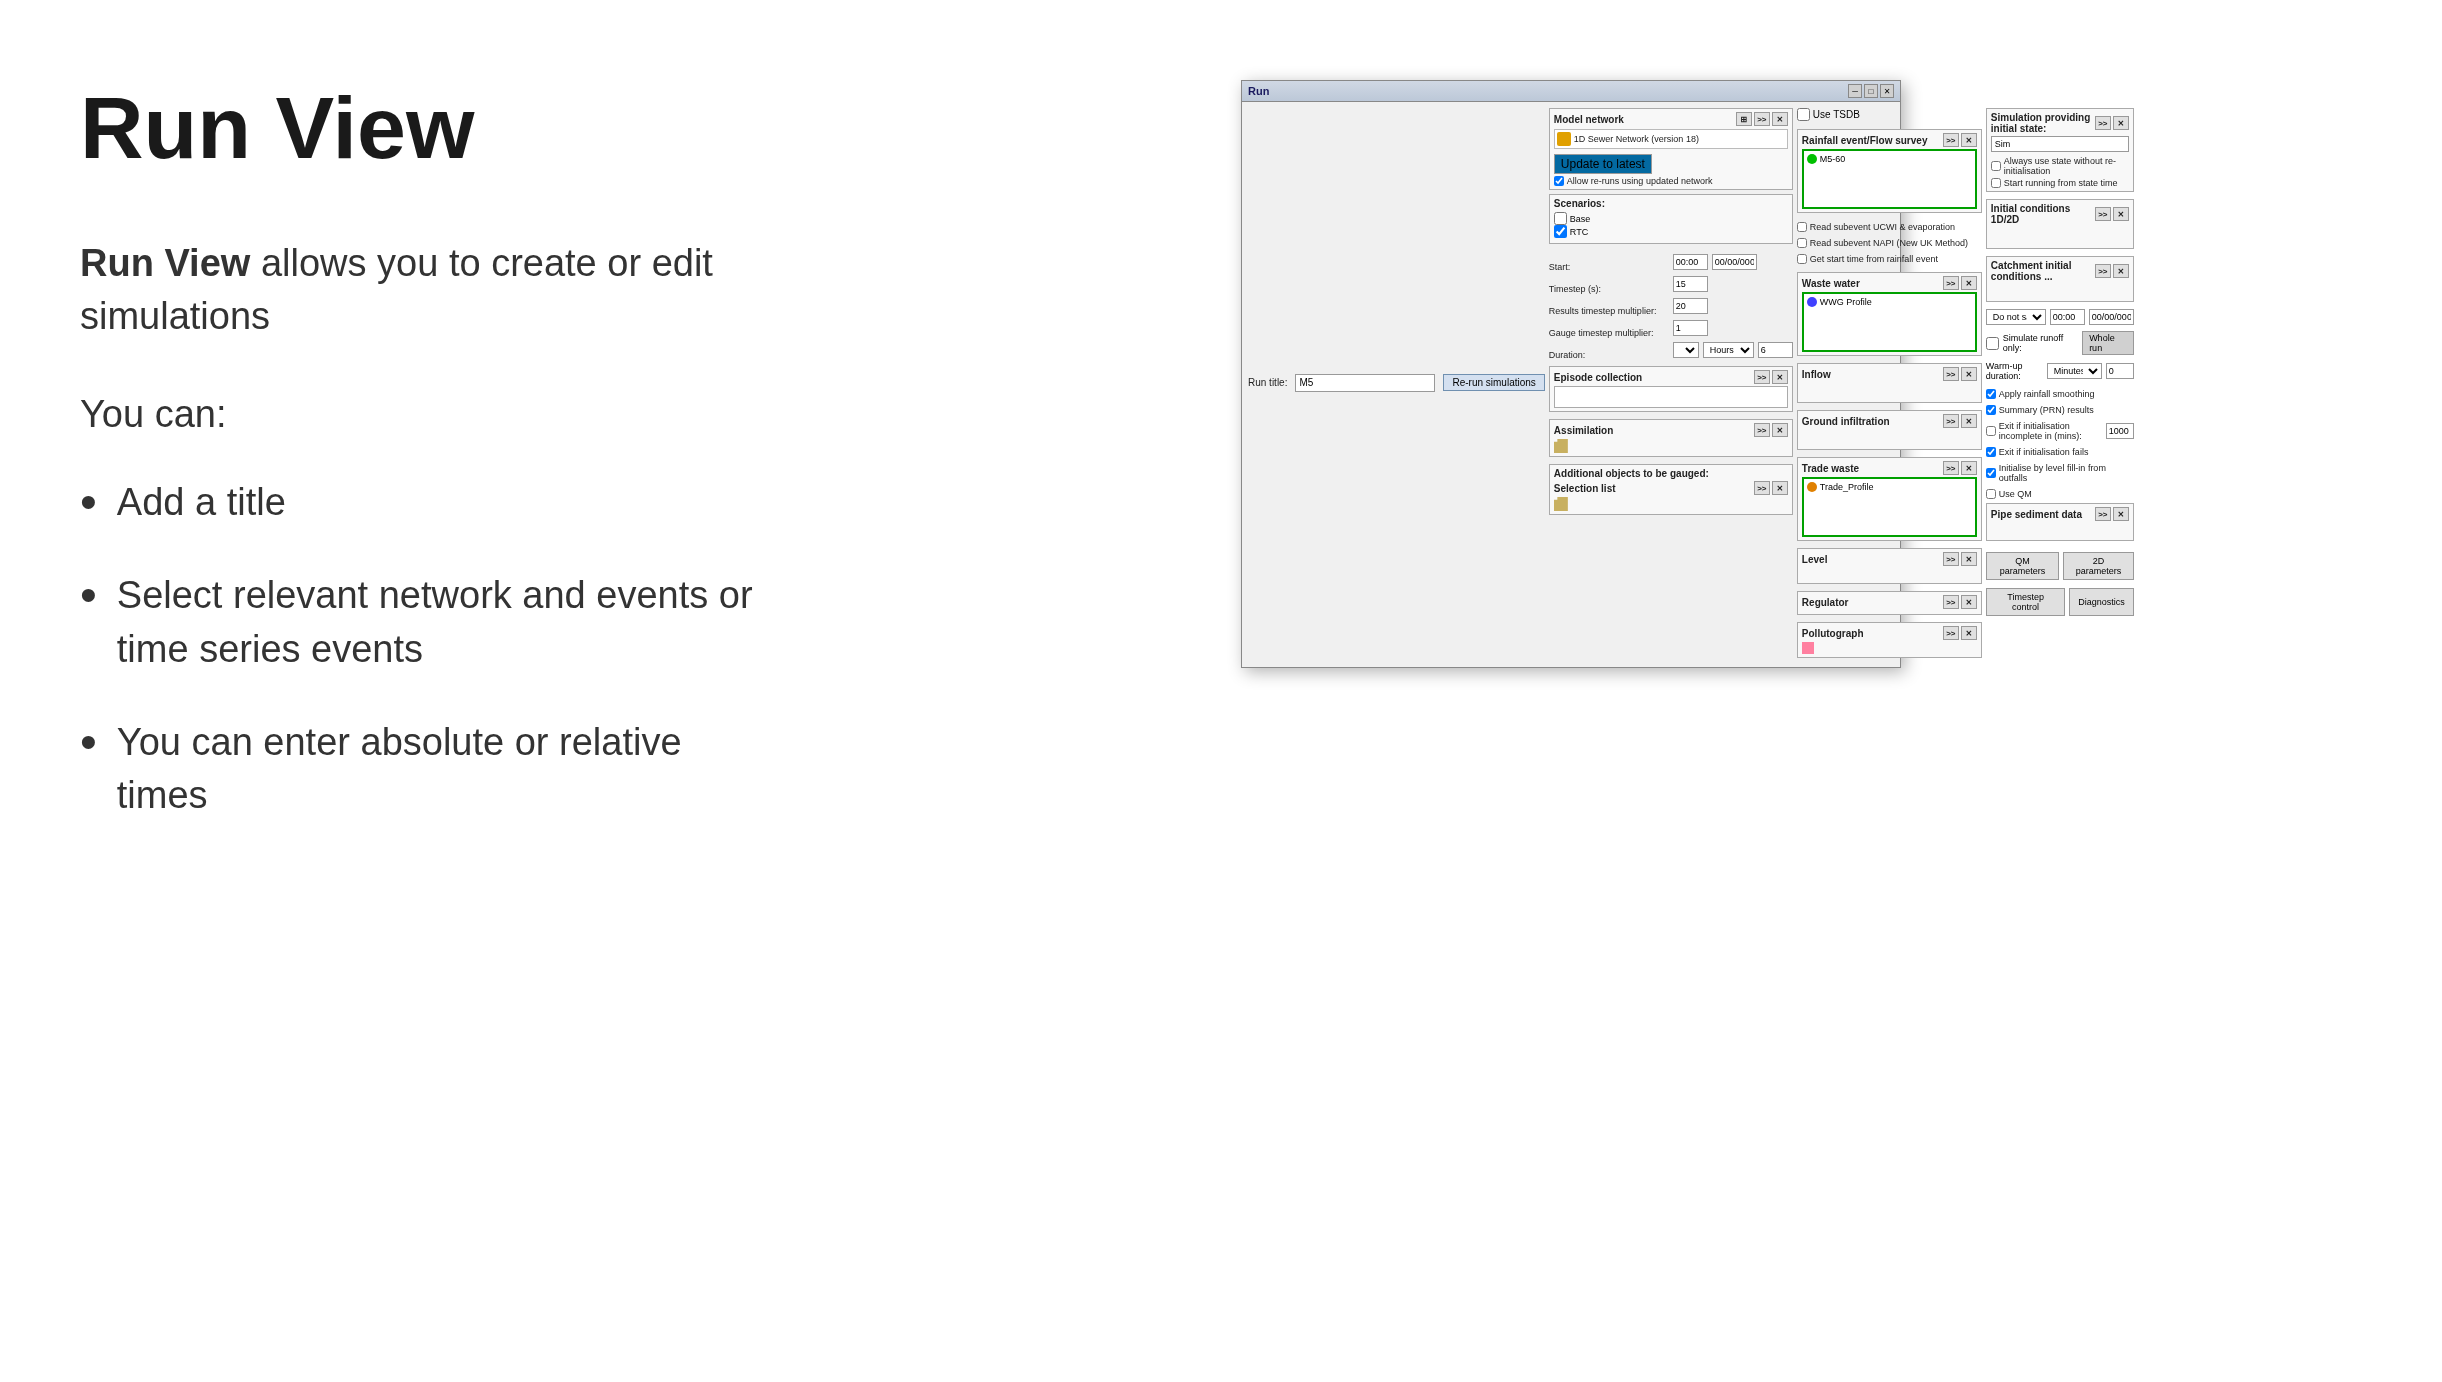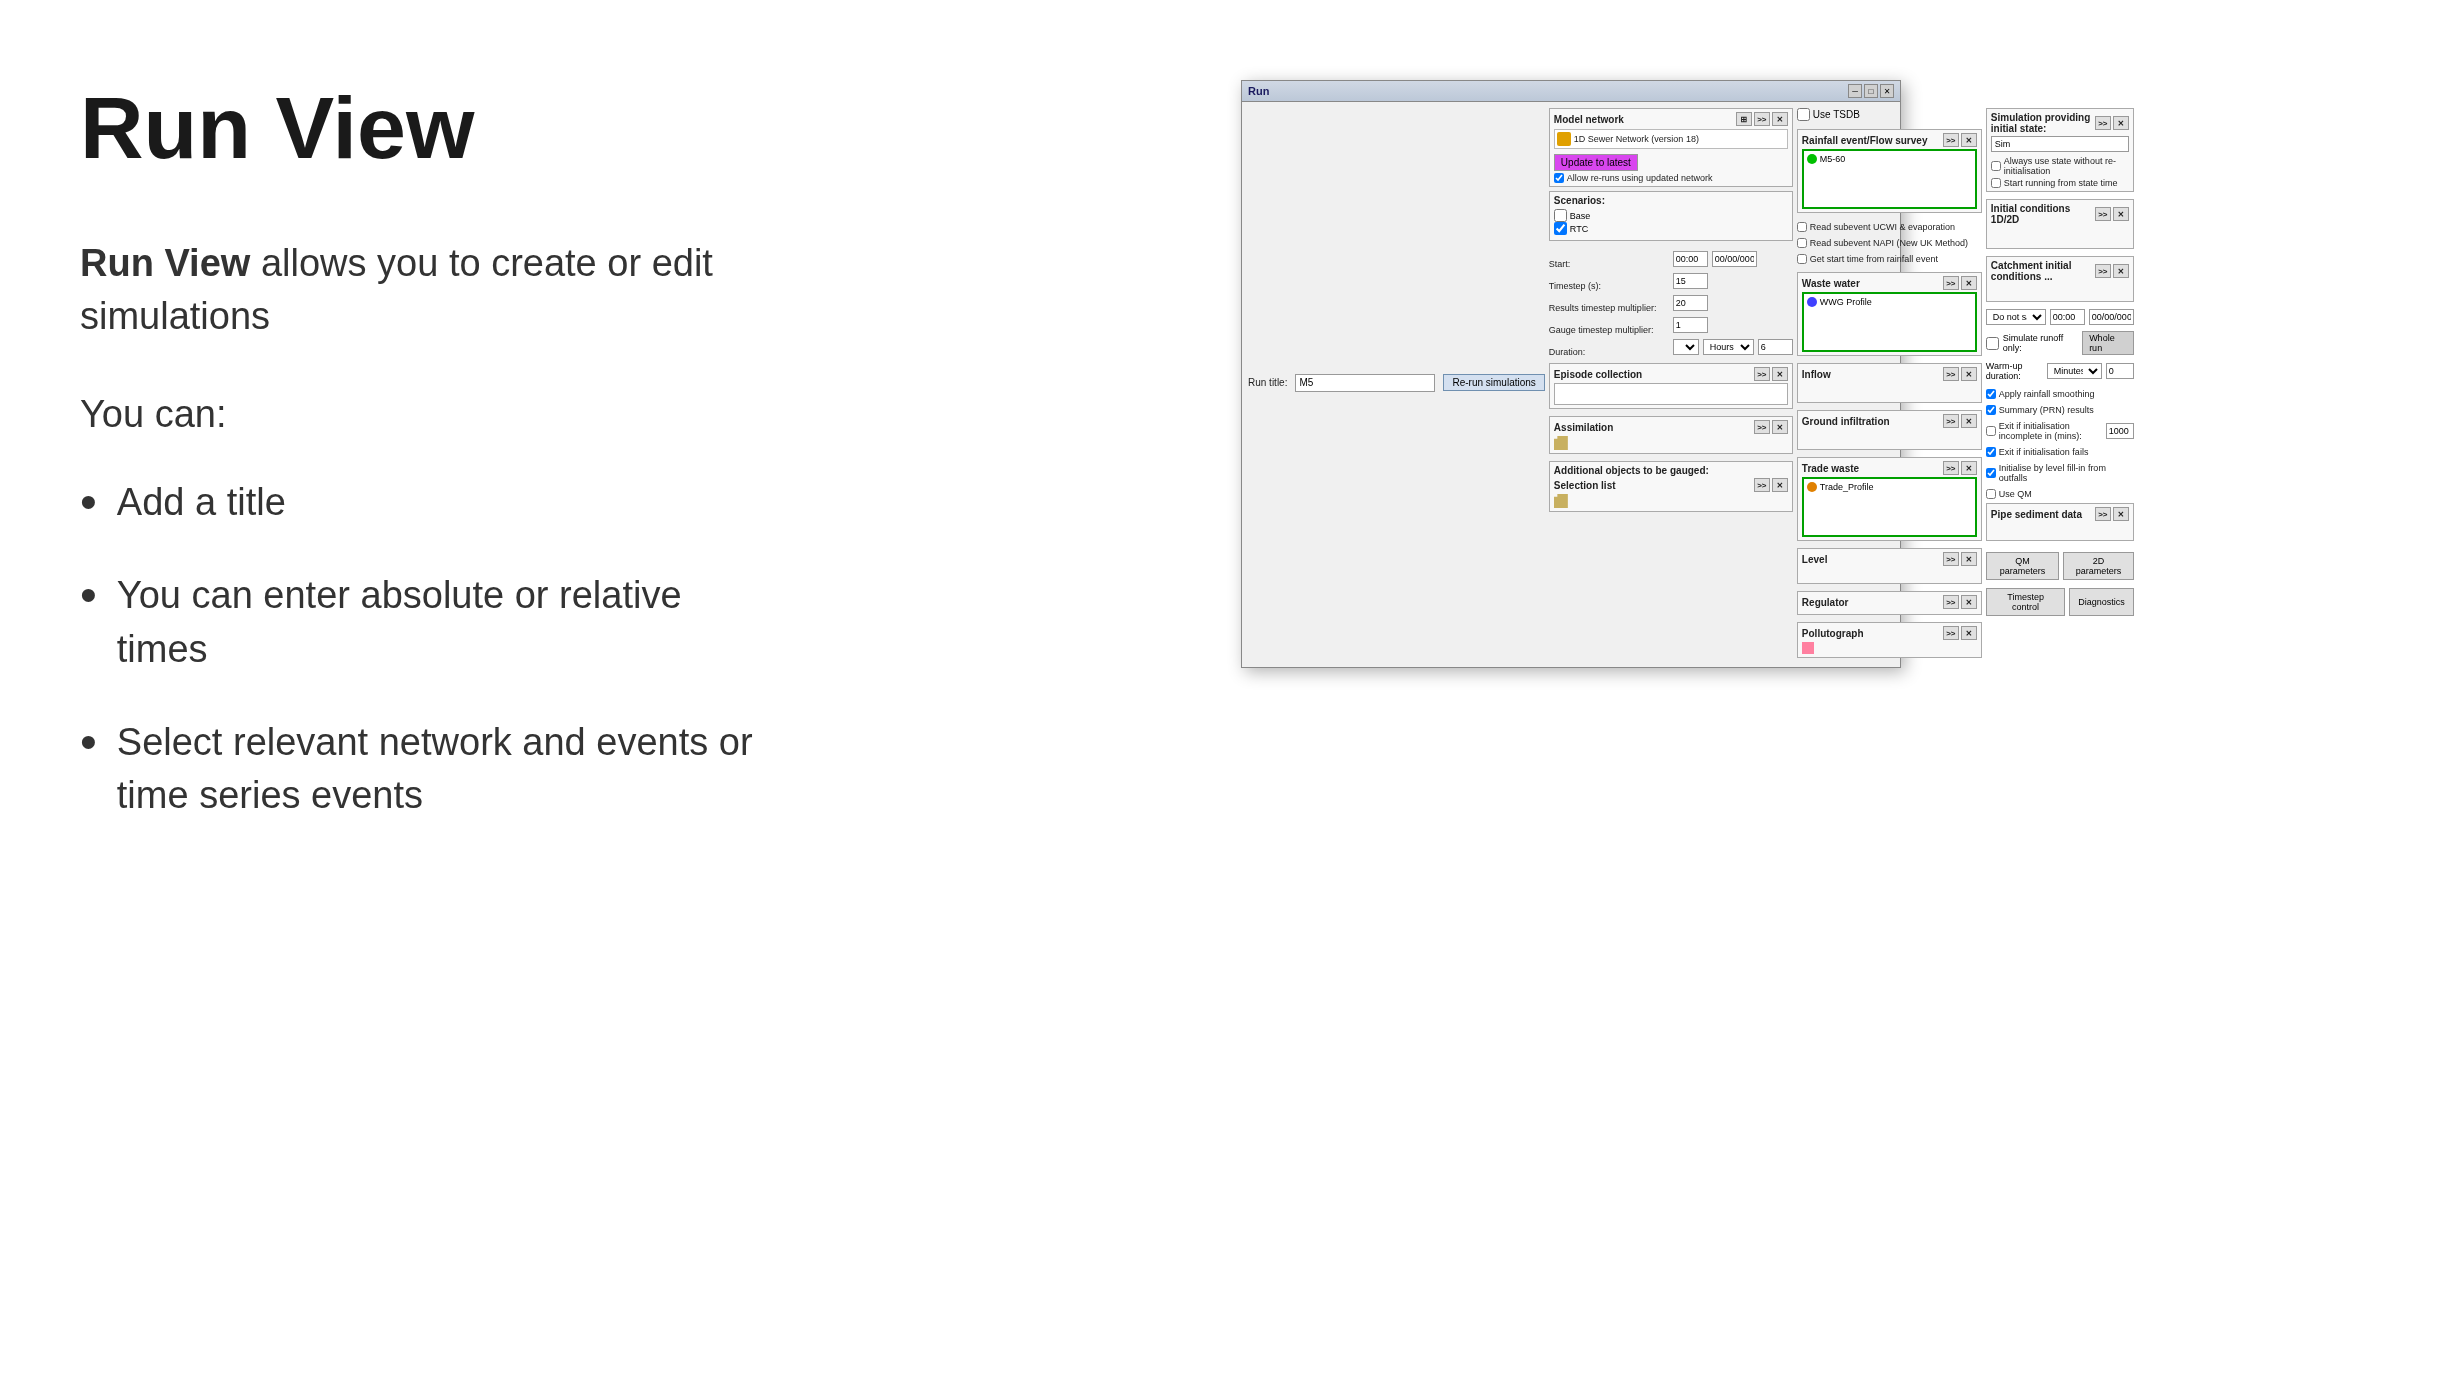--- a/index.html
+++ b/index.html
@@ -207,24 +207,24 @@
       height: 14px;
       background: #e0a000;
       border-radius: 2px;
       flex-shrink: 0;
     }
     .network-text {
       font-size: 9px;
       color: #222;
     }
     .update-btn {
-      background: #d946ef;
+      background: #0369a1;
       border: 1px solid #999;
       padding: 2px 6px;
-      font-size: 10px;
+      font-size: 12px;
       cursor: pointer;
       margin-top: 3px;
       display: inline-block;
       text-align: right;
     }
     .checkbox-row {
       display: flex;
       align-items: center;
       gap: 3px;
       margin-top: 2px;
@@ -409,24 +409,24 @@
       <span class="bold-label">Run View</span><span> allows you to create or edit simulations</span>
     </p>
 
     <p class="you-can">You can:</p>
 
     <ul class="bullet-list">
       <li>
           <span>Add a title</span>
         </li>
       <li>
-          <span>You can enter absolute or relative times</span>
+          <span>Select relevant network and events or time series events</span>
         </li>
       <li>
-          <span>Select relevant network and events or time series events</span>
+          <span>You can enter absolute or relative times</span>
         </li>
     </ul>
   </div>
 
   <div class="right-panel">
     <div class="run-window">
 
       <div class="window-titlebar">
         <span class="window-title-text">Run</span>
         <div class="window-controls">

